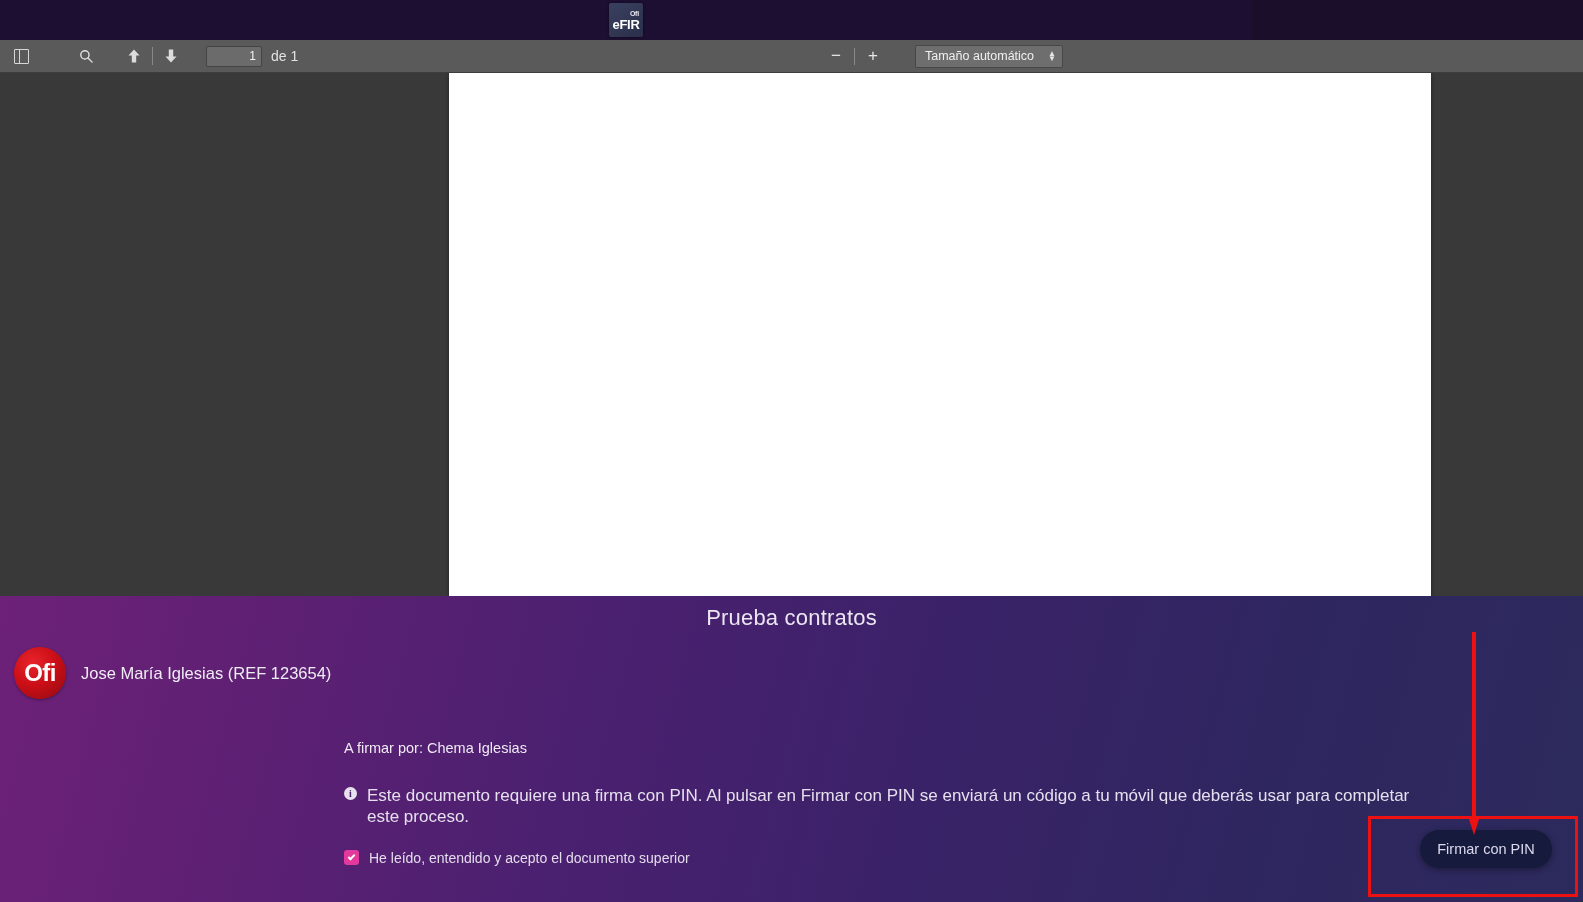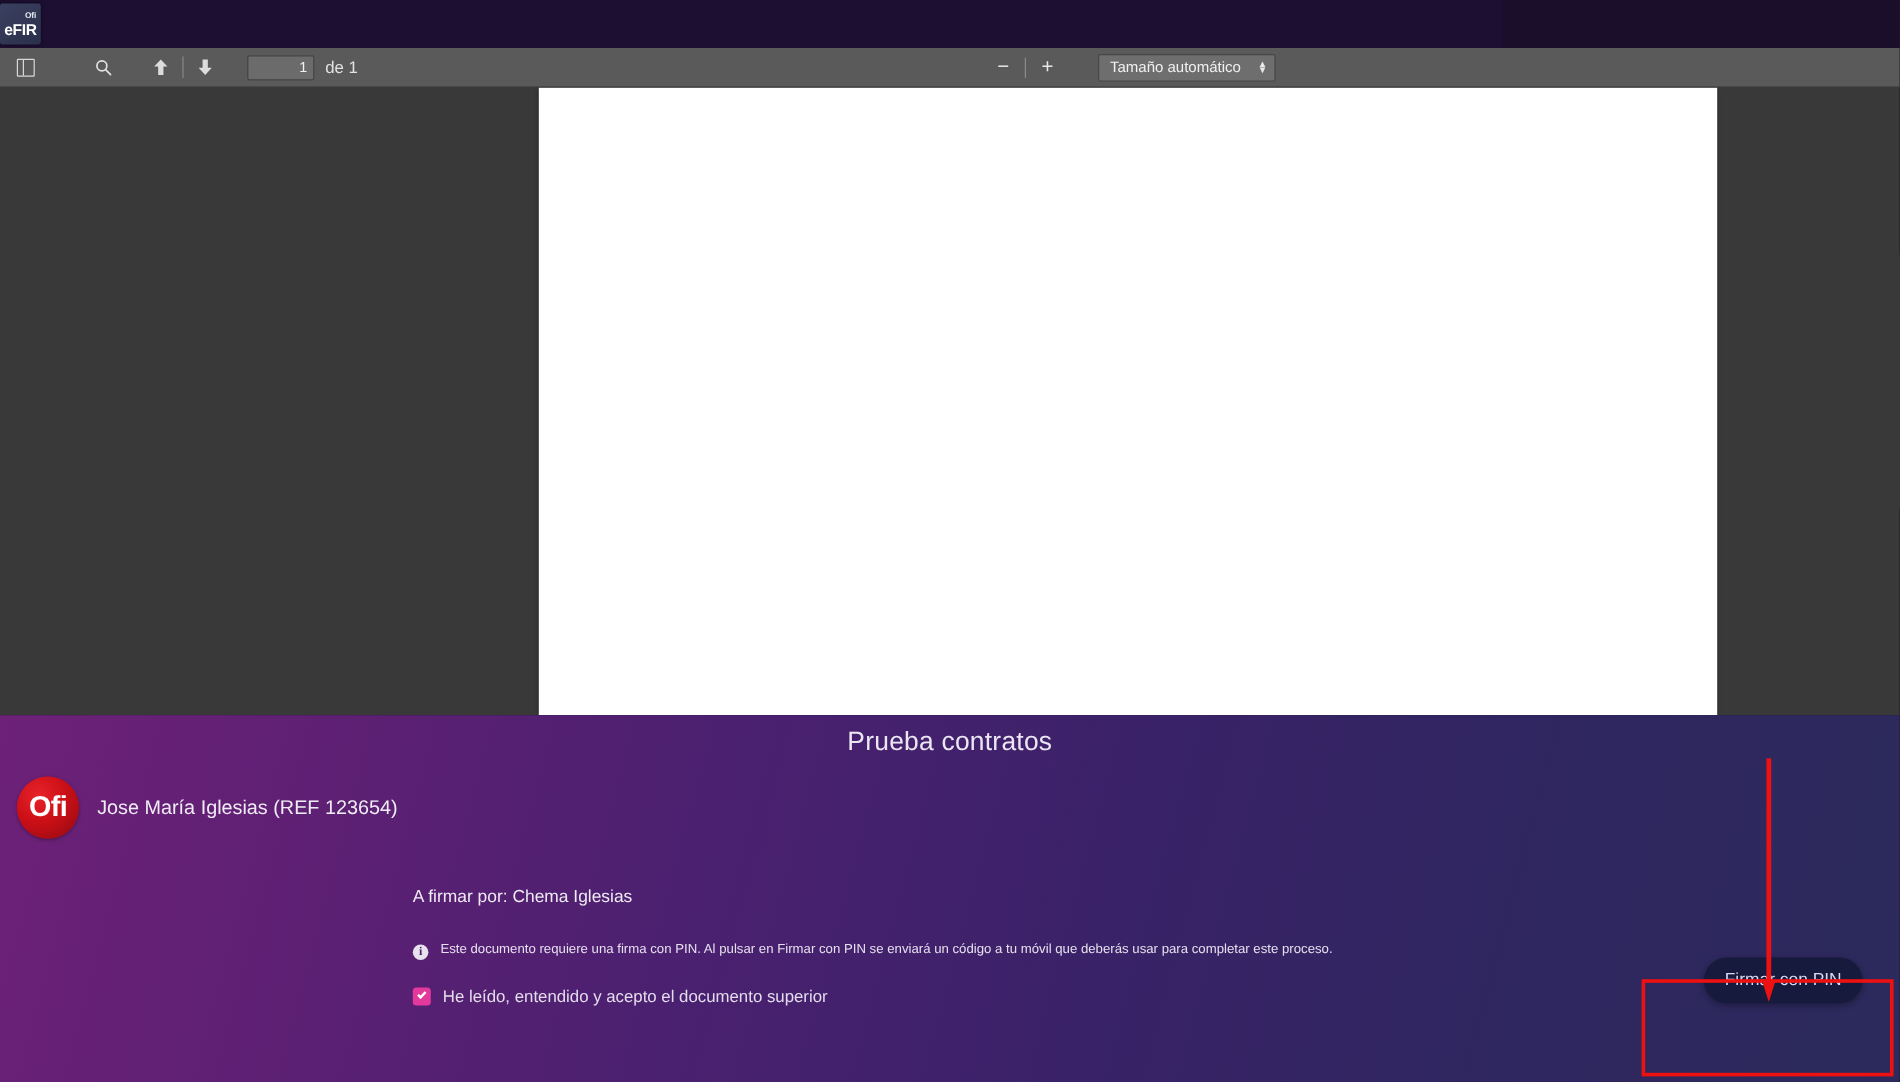--- a/index.html
+++ b/index.html
@@ -14,21 +14,21 @@
 
   
   .app-titlebar {
     position: absolute;
     top: 0; left: 0;
     width: 1252px;
     height: 40px;
     background: #1d0f31;
     display: flex;
     align-items: center;
-    justify-content: flex-start;
+    justify-content: center;
   }
   .app-logo-tile {
     width: 34px;
     height: 34px;
     background: linear-gradient(145deg, #3a4060 0%, #2a2f4a 100%);
     border-radius: 2px;
     display: flex;
     flex-direction: column;
     align-items: center;
     justify-content: center;
@@ -274,21 +274,21 @@
     color: #4b2268;
     font-size: 10px;
     font-weight: 700;
     line-height: 13px;
     text-align: center;
     font-family: "Liberation Serif", serif;
     margin-top: 2px;
   }
   .notice-text {
     color: #e6e0ee;
-    font-size: 11px;
+    font-size: 17px;
     line-height: 1.25;
   }
   .accept-row {
     display: flex;
     align-items: center;
     gap: 10px;
   }
   .accept-checkbox {
     flex: 0 0 auto;
     width: 15px; height: 15px;
@@ -309,21 +309,21 @@
   .accept-label {
     color: #e4dcec;
     font-size: 14px;
     cursor: pointer;
   }
 
   
   .sign-btn {
     position: absolute;
     left: 1420px;
-    top: 798px;
+    top: 830px;
     width: 132px;
     height: 38px;
     border-radius: 19px;
     background: #161a3c;
     border: none;
     color: #dcd9ef;
     font-size: 14.5px;
     font-family: "Liberation Sans", sans-serif;
     cursor: pointer;
     box-shadow: 0 2px 6px rgba(0,0,0,.35);

